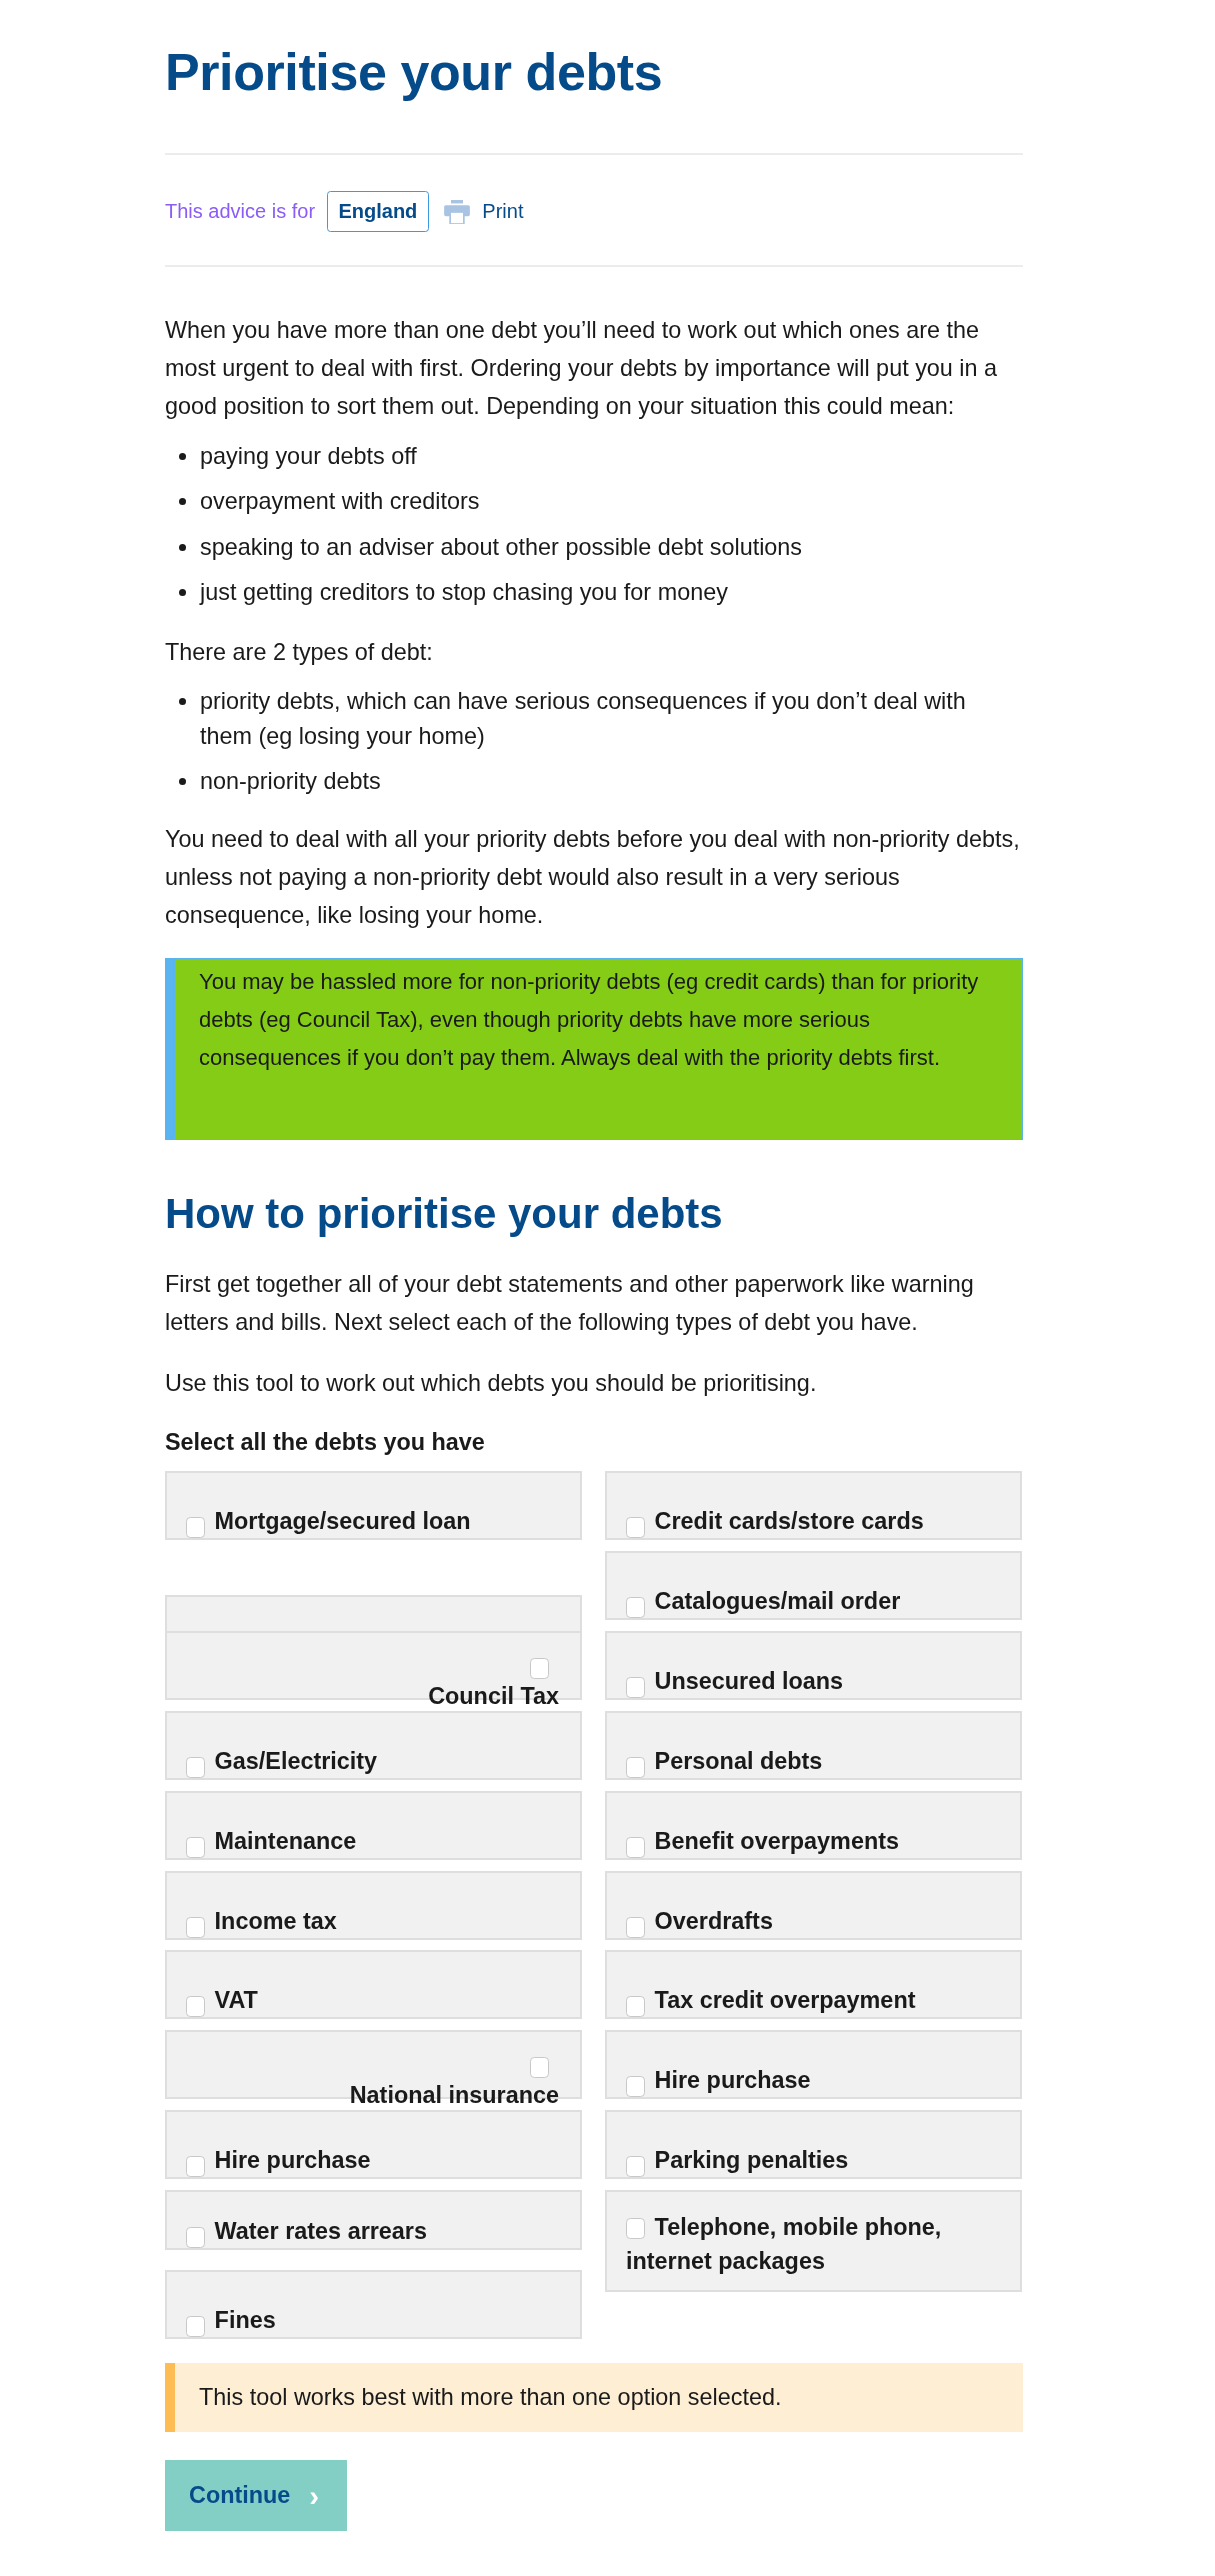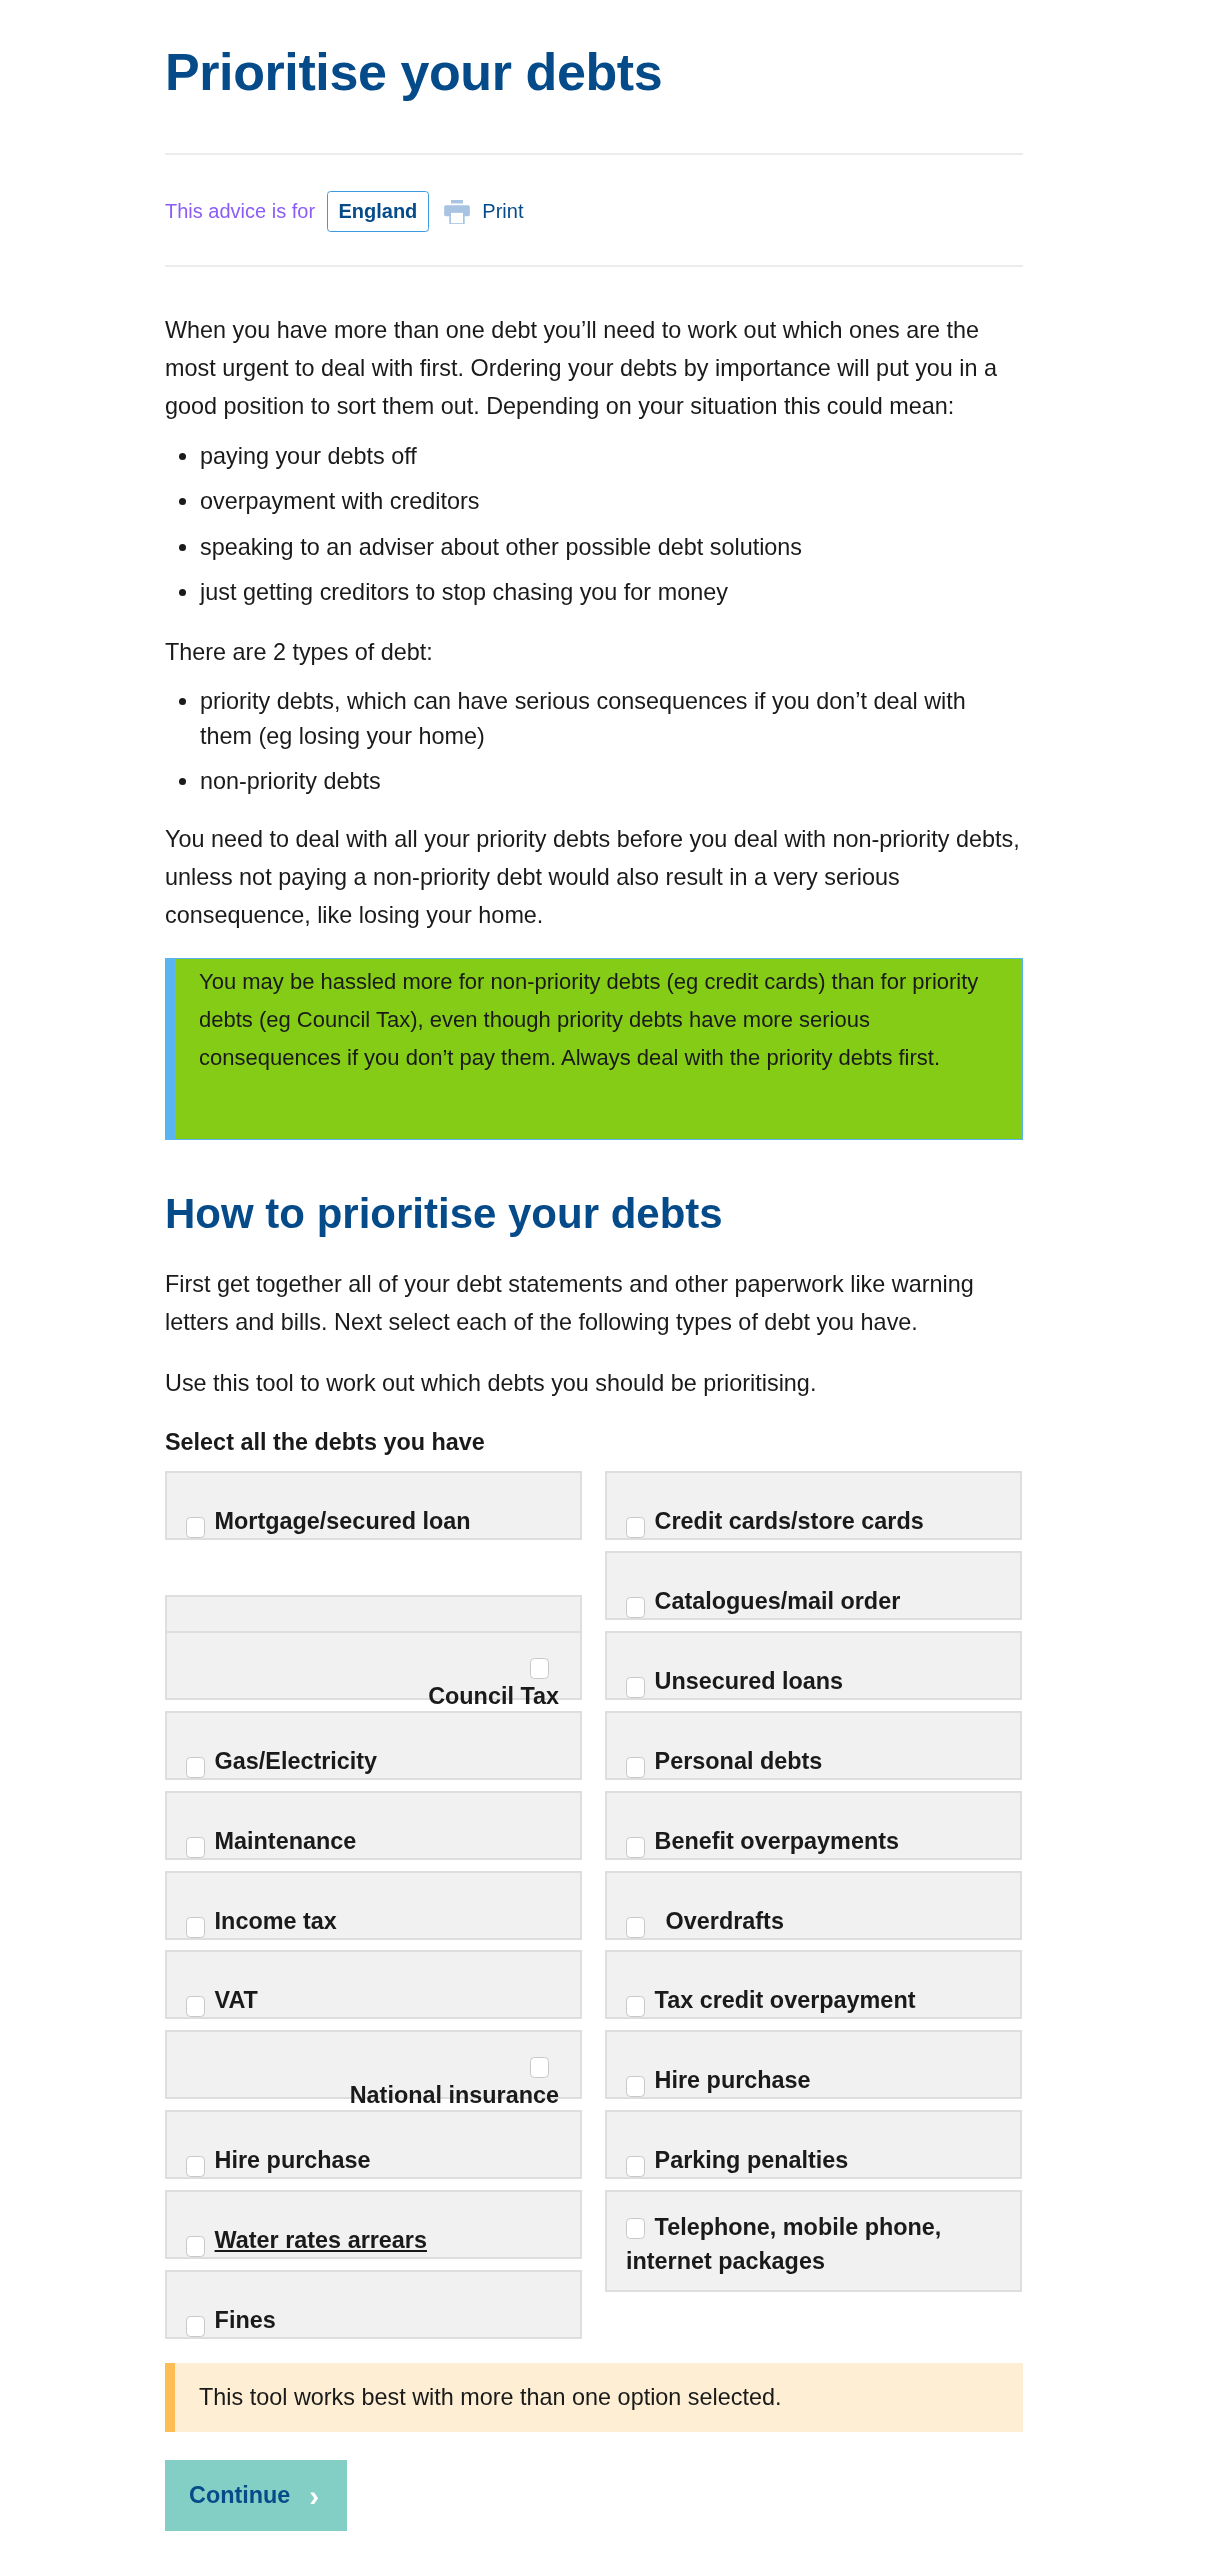--- a/index.html
+++ b/index.html
@@ -101,21 +101,21 @@
         <span>VAT</span>
       </label>
       <label class="opt" style="left: 0px; top: 559px; height: 69px; flex-direction: column;">
         <span class="cb"></span>
         <span>National insurance</span>
       </label>
       <label class="opt" style="left: 0px; top: 639px; height: 69px;">
         <span class="cb"></span>
         <span>Hire purchase</span>
       </label>
-      <label class="opt" style="left: 0px; top: 719px; height: 69px; text-decoration: underline;">
+      <label class="opt" style="left: 0px; top: 719px; height: 60px;">
         <span class="cb"></span>
         <span>Water rates arrears</span>
       </label>
       <label class="opt" style="left: 0px; top: 799px; height: 69px;">
         <span class="cb"></span>
         <span>Fines</span>
       </label>
       <label class="opt" style="left: 440px; top: 0px; height: 69px;">
         <span class="cb"></span>
         <span>Credit cards/store cards</span>
@@ -129,21 +129,21 @@
         <span>Unsecured loans</span>
       </label>
       <label class="opt" style="left: 440px; top: 240px; height: 69px;">
         <span class="cb"></span>
         <span>Personal debts</span>
       </label>
       <label class="opt" style="left: 440px; top: 320px; height: 69px;">
         <span class="cb"></span>
         <span>Benefit overpayments</span>
       </label>
-      <label class="opt" style="left: 440px; top: 400px; height: 69px; gap: 11px;">
+      <label class="opt" style="left: 440px; top: 400px; height: 69px;">
         <span class="cb"></span>
         <span>Overdrafts</span>
       </label>
       <label class="opt" style="left: 440px; top: 479px; height: 69px;">
         <span class="cb"></span>
         <span>Tax credit overpayment</span>
       </label>
       <label class="opt" style="left: 440px; top: 559px; height: 69px;">
         <span class="cb"></span>
         <span>Hire purchase</span>

